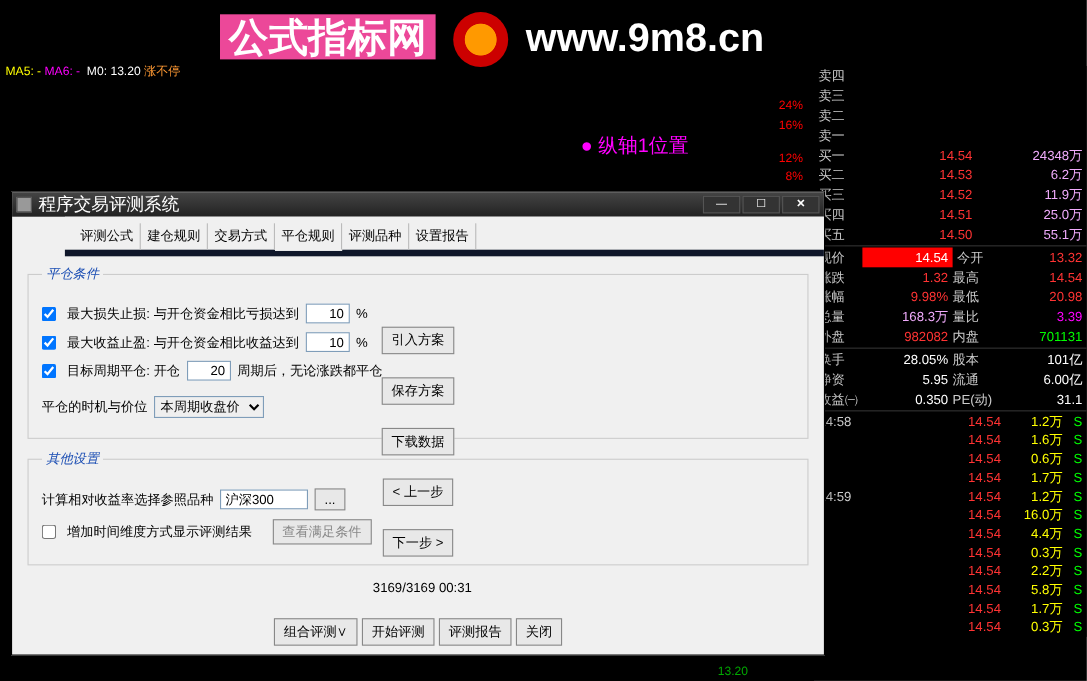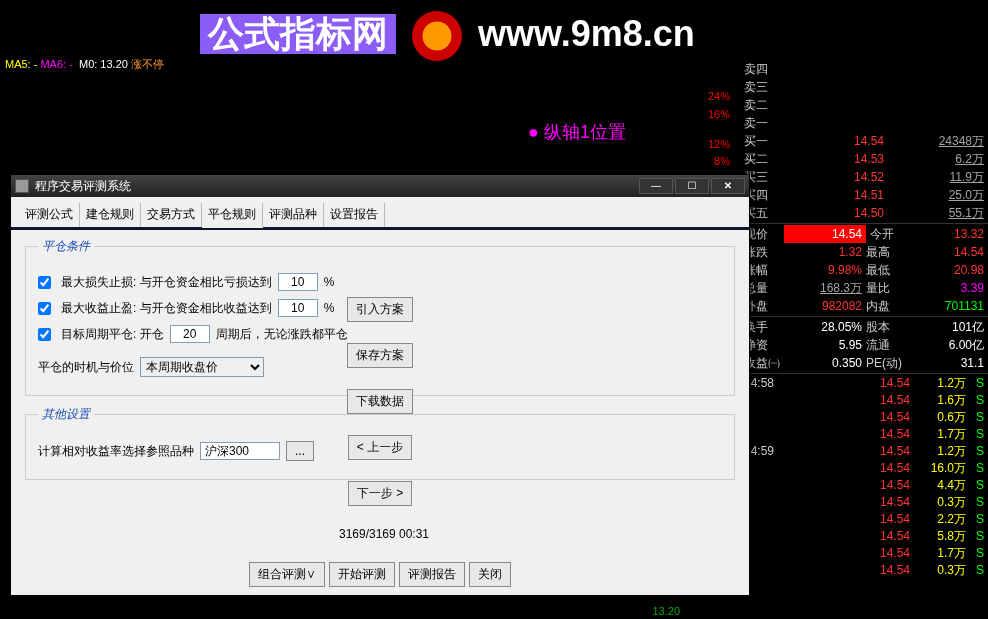--- a/index.html
+++ b/index.html
@@ -5,62 +5,62 @@
 * { box-sizing: border-box; margin: 0; padding: 0; }
 body { font-family: "Microsoft YaHei", SimSun, sans-serif; font-size: 12px; background: #000; width: 988px; height: 619px; overflow: hidden; position: relative; }
 
 .bg-chart { position: absolute; top: 0; left: 0; width: 740px; height: 619px; background: #000; }
 .bg-chart .header-line { position: absolute; top: 57px; left: 5px; color: #888; font-size: 11px; }
 .bg-chart .ma5 { color: #ff0; }
 .bg-chart .ma6 { color: #f0f; }
 .bg-chart .m0 { color: #fff; }
 .bg-chart .zbd { color: #f93; }
 .bg-chart .watermark { position: absolute; top: 10px; left: 200px; color: #fff; font-size: 36px; font-weight: bold; }
-.bg-chart .watermark .blue { background: #8b5cf6; color: #fff; padding: 0 8px; font-family: Liberation Serif, serif; }
+.bg-chart .watermark .blue { background: #ec4899; color: #fff; padding: 0 8px; }
 .bg-chart .watermark .logo { display: inline-block; width: 50px; height: 50px; border-radius: 50%; background: radial-gradient(circle, #f90 40%, #c00 42%); vertical-align: middle; margin: 0 6px; }
 .bg-chart .watermark .url { color: #fff; }
 .bg-chart .pct { position: absolute; right: 10px; color: #f00; font-size: 11px; }
 .bg-chart .ann { position: absolute; top: 120px; left: 528px; color: #f0f; font-size: 18px; }
 
 .right-panel { position: absolute; top: 60px; right: 0; width: 248px; background: #000; color: #ccc; font-size: 12px; }
 .right-panel .row { display: flex; height: 18px; line-height: 18px; padding: 0 4px; }
 .right-panel .lbl { color: #ccc; width: 40px; flex: 0 0 40px; }
 .right-panel .red { color: #f33; }
-.right-panel .yellow { color: #a3a3a3; text-decoration: underline; }
+.right-panel .yellow { color: #f0abfc; }
 .right-panel .green { color: #0f0; }
 .right-panel .white { color: #fff; }
 .right-panel .magenta { color: #f0f; }
 .right-panel .box-red { background: #f00; color: #fff; padding: 0 4px; }
 .right-panel .val { text-align: right; flex: 1; }
 .right-panel hr { border: none; border-top: 1px solid #333; margin: 1px 0; }
 .right-panel .trade-row { display: flex; padding: 0 4px; height: 17px; line-height: 17px; }
 .right-panel .trade-row .t-time { color: #ccc; width: 46px; }
 .right-panel .trade-row .t-price { color: #f33; flex: 1; text-align: right; }
 .right-panel .trade-row .t-vol { color: #ff0; width: 56px; text-align: right; }
 .right-panel .trade-row .t-flag { width: 18px; text-align: right; }
 .right-panel .trade-row .t-flag.s { color: #0f0; }
 
 .dialog { position: absolute; top: 174px; left: 10px; width: 740px; height: 422px; background: #f0f0f0; border: 1px solid #000; box-shadow: 0 0 12px rgba(0,0,0,0.5); }
 .titlebar { height: 22px; background: linear-gradient(#444, #222); color: #fff; display: flex; align-items: center; padding: 0 4px; }
 .titlebar .title-icon { width: 14px; height: 14px; background: #999; border: 1px solid #555; margin-right: 6px; }
-.titlebar .title-text { flex: 1; font-size: 12px; }
+.titlebar .title-text { flex: 1; font-size: 16px; }
 .titlebar .win-btn { width: 34px; height: 16px; background: #333; color: #fff; text-align: center; line-height: 14px; margin-left: 2px; border: 1px solid #555; cursor: pointer; font-size: 10px; }
 .titlebar .win-btn.close { background: #333; font-weight: bold; }
 
-.tabs { display: flex; padding: 6px 8px 0 8px; background: #f0f0f0; border-bottom: 3px solid #0f172a; }
+.tabs { display: flex; padding: 6px 8px 0 8px; background: #f0f0f0; border-bottom: 6px solid #0f172a; margin-left: 48px; }
 .tabs .tab { padding: 3px 6px; border-right: 1px solid #bbb; cursor: pointer; font-size: 12px; }
 .tabs .tab.active { background: #f0f0f0; font-weight: normal; border-bottom: 2px solid #f0f0f0; margin-bottom: -1px; }
 
 .content { padding: 8px 14px; }
 fieldset { border: 1px solid #ccc; padding: 10px 12px; margin-bottom: 10px; }
 legend { padding: 0 4px; color: #1a4db3; font-style: italic; }
 .form-row { display: flex; align-items: center; margin: 8px 0; gap: 6px; }
 .form-row input[type="checkbox"] { margin-right: 4px; }
 .form-row input[type="text"] { border: 1px solid #7f9db9; padding: 1px 4px; text-align: right; font-size: 12px; }
-.form-row input.num { width: 40px; text-align: center; }
+.form-row input.num { width: 40px; }
 .form-row select { border: 1px solid #7f9db9; font-size: 12px; padding: 1px; }
 .form-row button { border: 1px solid #888; background: #e8e8e8; padding: 2px 8px; font-size: 12px; cursor: pointer; }
 .btn-disabled { color: #888; }
 
 .bottom-bar { position: absolute; bottom: 8px; left: 10px; right: 10px; display: flex; gap: 21px; align-items: center; flex-direction: column; }
 .bottom-bar button { border: 1px solid #888; background: #e8e8e8; padding: 3px 8px; font-size: 12px; cursor: pointer; }
 .bottom-bar .status { flex: 1; padding-left: 8px; font-size: 12px; }
 .bottom-bar .right-btns { display: flex; gap: 4px; }
 </style>
 </head>
@@ -298,32 +298,38 @@
         <span>%</span>
       </div>
       <div class="form-row">
         <input type="checkbox" checked="" style="">
         <span>目标周期平仓: 开仓</span>
         <input type="text" class="num" value="20" style="">
         <span>周期后，无论涨跌都平仓</span>
       </div>
       <div class="form-row" style="margin-top:14px">
         <span>平仓的时机与价位</span>
-        <select style="width:124px">
+        <select style="width:100px">
           <option>本周期收盘价</option>
         </select>
       </div>
     </fieldset>
 
     <fieldset>
       <legend>其他设置</legend>
       <div class="form-row">
         <span>计算相对收益率选择参照品种</span>
         <input type="text" style="width: 80px; text-align: left;" value="沪深300">
         <button>...</button>
+      </div>
+      <div class="form-row">
+        <input type="checkbox" style="">
+        <span>增加时间维度方式显示评测结果</span>
+        &nbsp;&nbsp;
+        <button class="btn-disabled">查看满足条件</button>
       </div>
     </fieldset>
   </div>
 
   <div class="bottom-bar">
     <button>引入方案</button>
     <button>保存方案</button>
     <button>下载数据</button>
     <button>&lt; 上一步</button>
     <button>下一步 &gt;</button>

